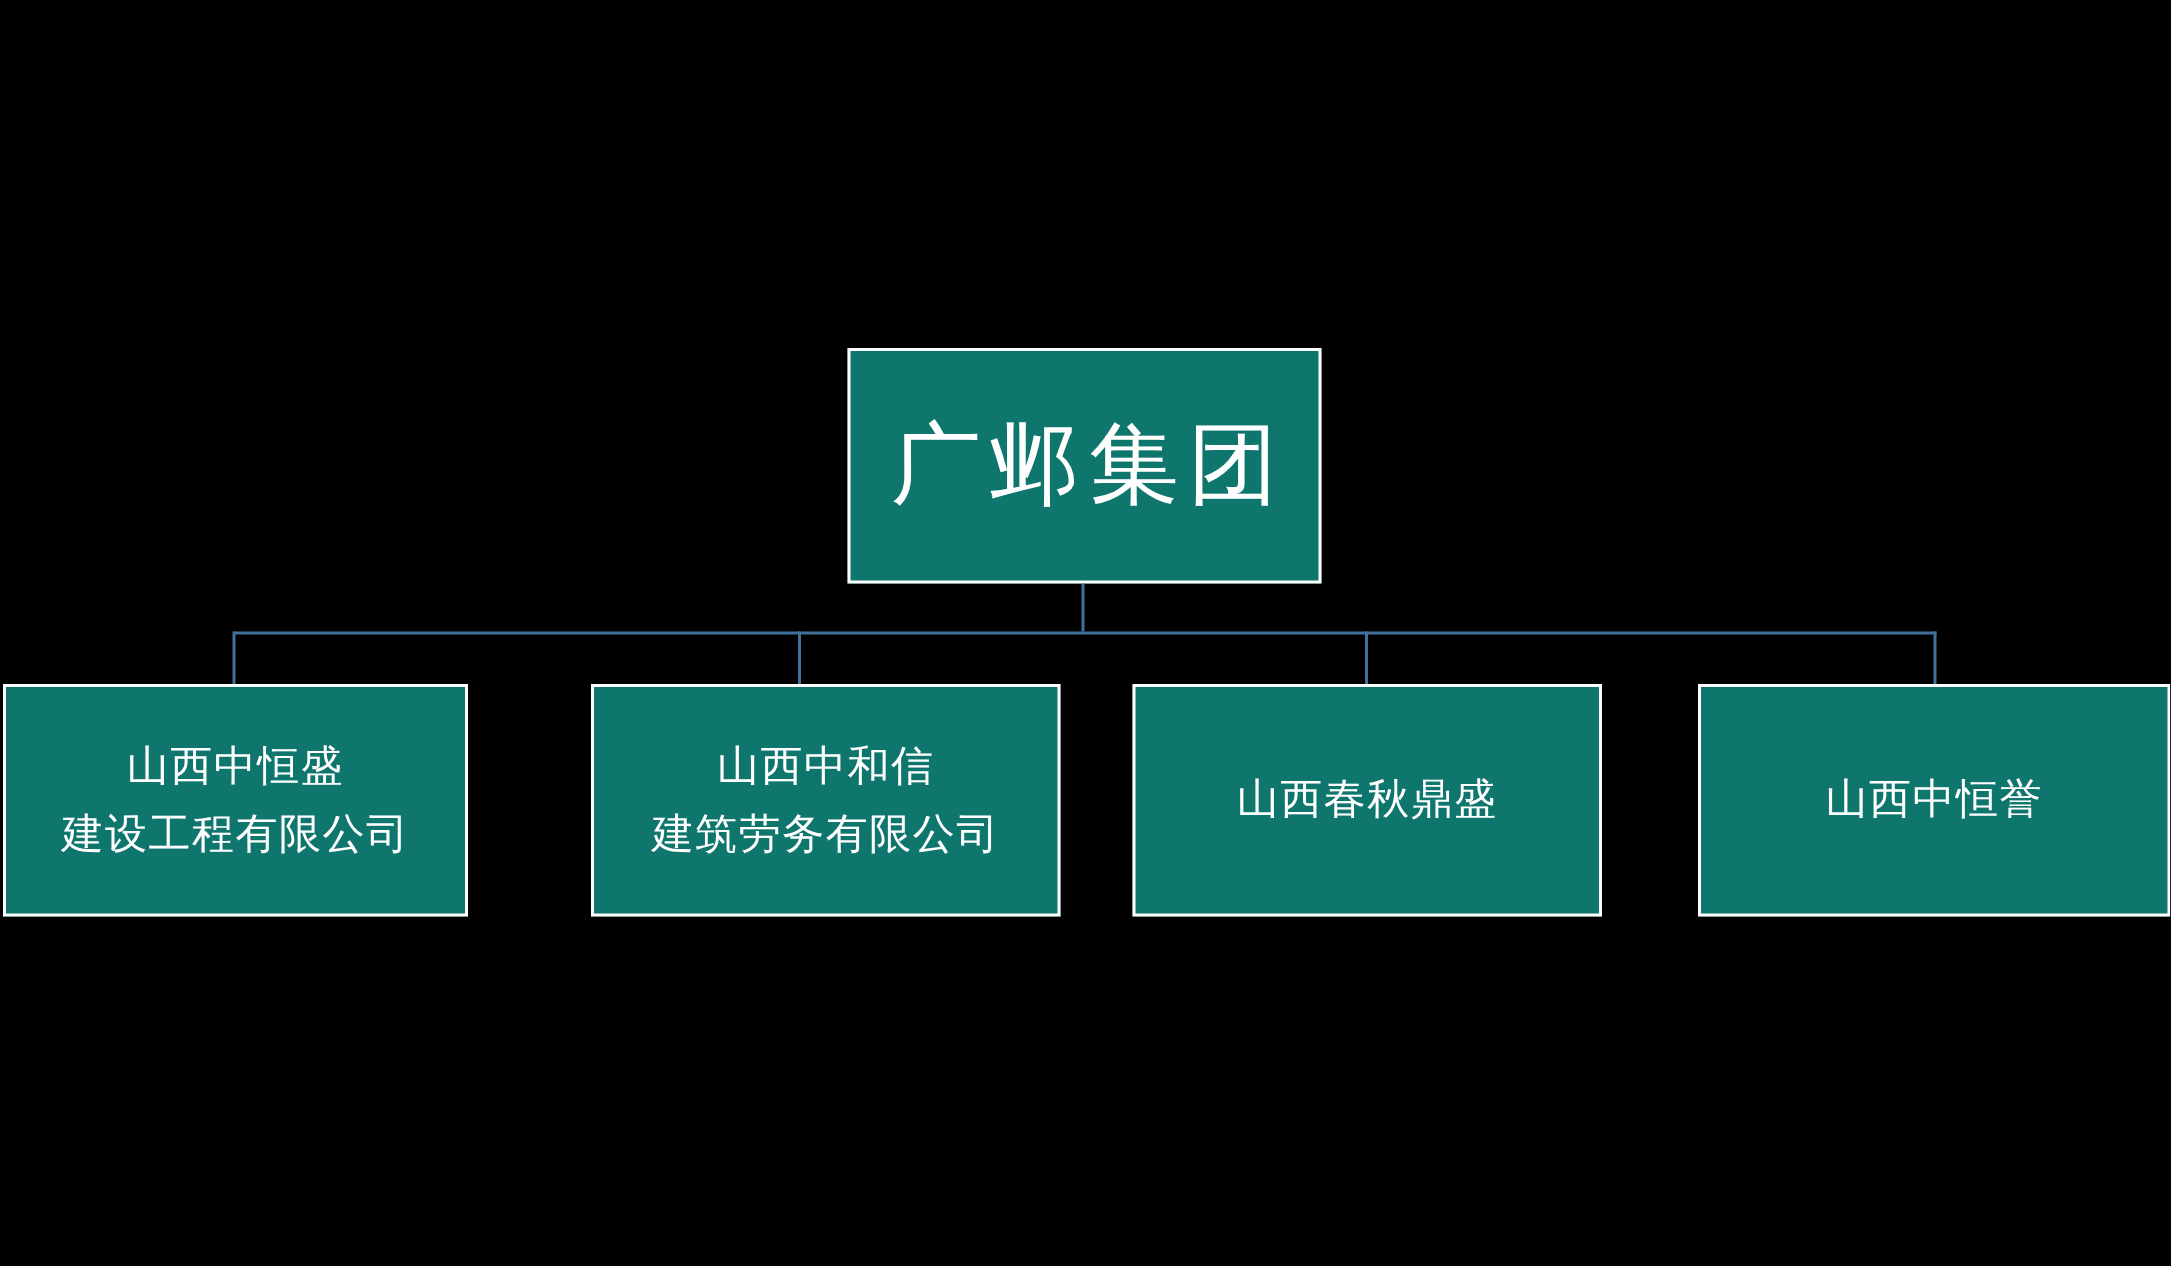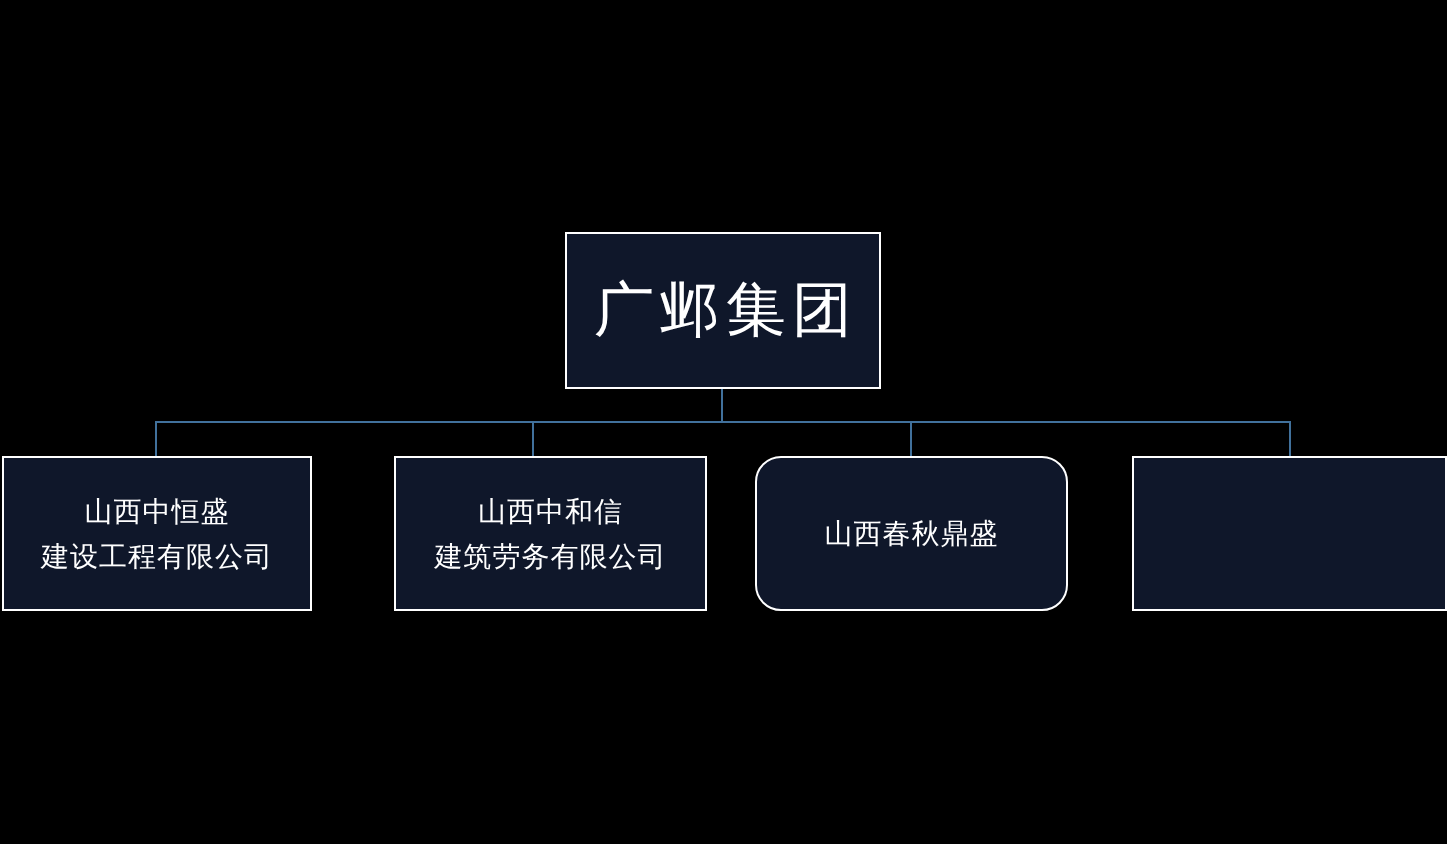--- a/index.html
+++ b/index.html
@@ -11,21 +11,21 @@
   .canvas {
     position: relative;
     width: 1447px;
     height: 844px;
     background: #000000;
     overflow: hidden;
   }
   .node {
     position: absolute;
     box-sizing: border-box;
-    background: #0f172a;
+    background: #0f766e;
     border: 2px solid #FFFFFF;
     color: #FFFFFF;
     display: flex;
     flex-direction: column;
     align-items: center;
     justify-content: center;
     text-align: center;
   }
   .node.root {
     left: 565px;
@@ -38,21 +38,21 @@
   }
   .node.child {
     top: 456px;
     height: 155px;
     font-size: 28px;
     line-height: 45px;
     letter-spacing: 1px;
   }
   .node.child-1 { left: 2px;    width: 310px; }
   .node.child-2 { left: 394px;  width: 313px; }
-  .node.child-3 { left: 755px;  width: 313px; border-radius: 26px; }
+  .node.child-3 { left: 755px;  width: 313px; }
   .node.child-4 { left: 1132px; width: 315px; }
   .connector {
     position: absolute;
     background: #41719C;
   }
   .stem  { left: 721px;  top: 389px; width: 2px;    height: 32px; }
   .hline { left: 156px;  top: 421px; width: 1135px; height: 2px;  }
   .drop  { top: 421px;   width: 2px; height: 36px; }
   .drop-1 { left: 155px;  }
   .drop-2 { left: 532px;  }
@@ -83,15 +83,16 @@
   <div class="node child child-2">
     <span>山西中和信</span>
     <span>建筑劳务有限公司</span>
   </div>
 
   <div class="node child child-3">
     <span>山西春秋鼎盛</span>
   </div>
 
   <div class="node child child-4">
+    <span>山西中恒誉</span>
   </div>
 
 </div>
 
 </body></html>

